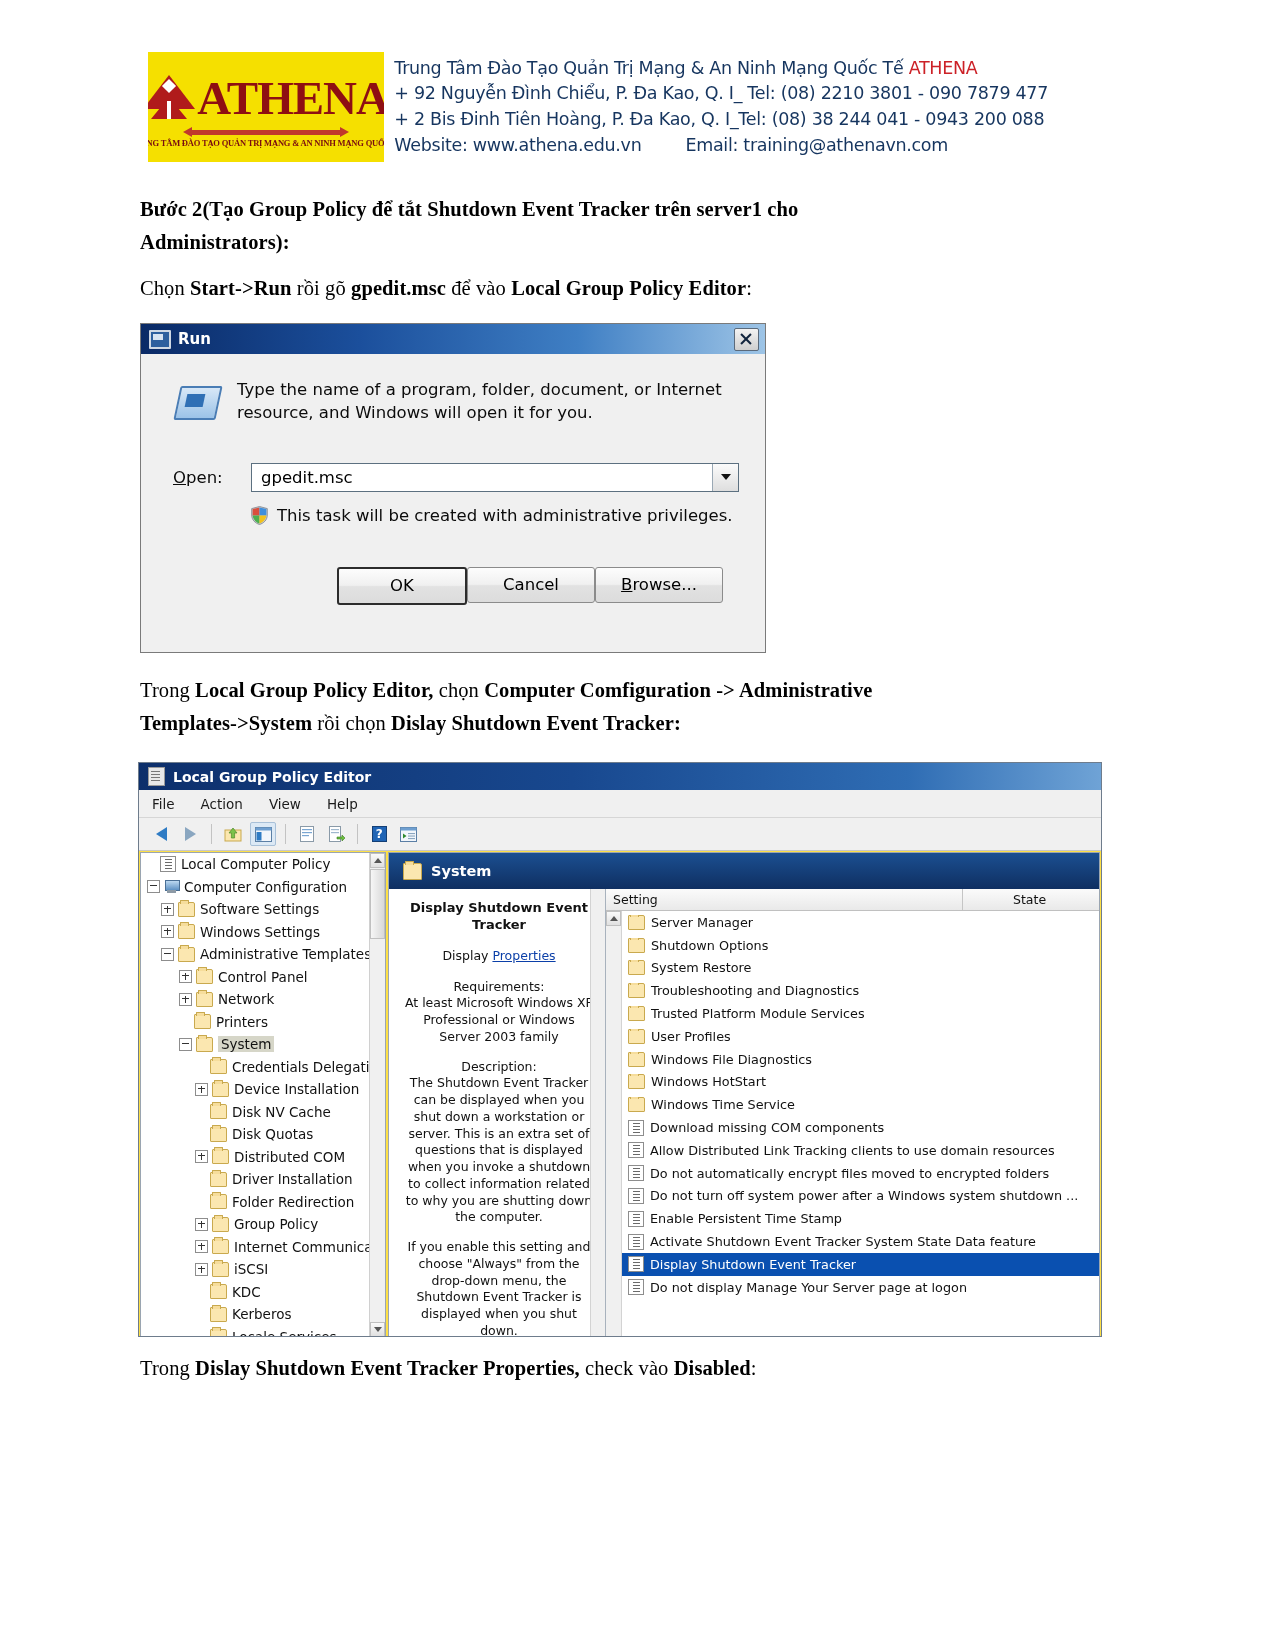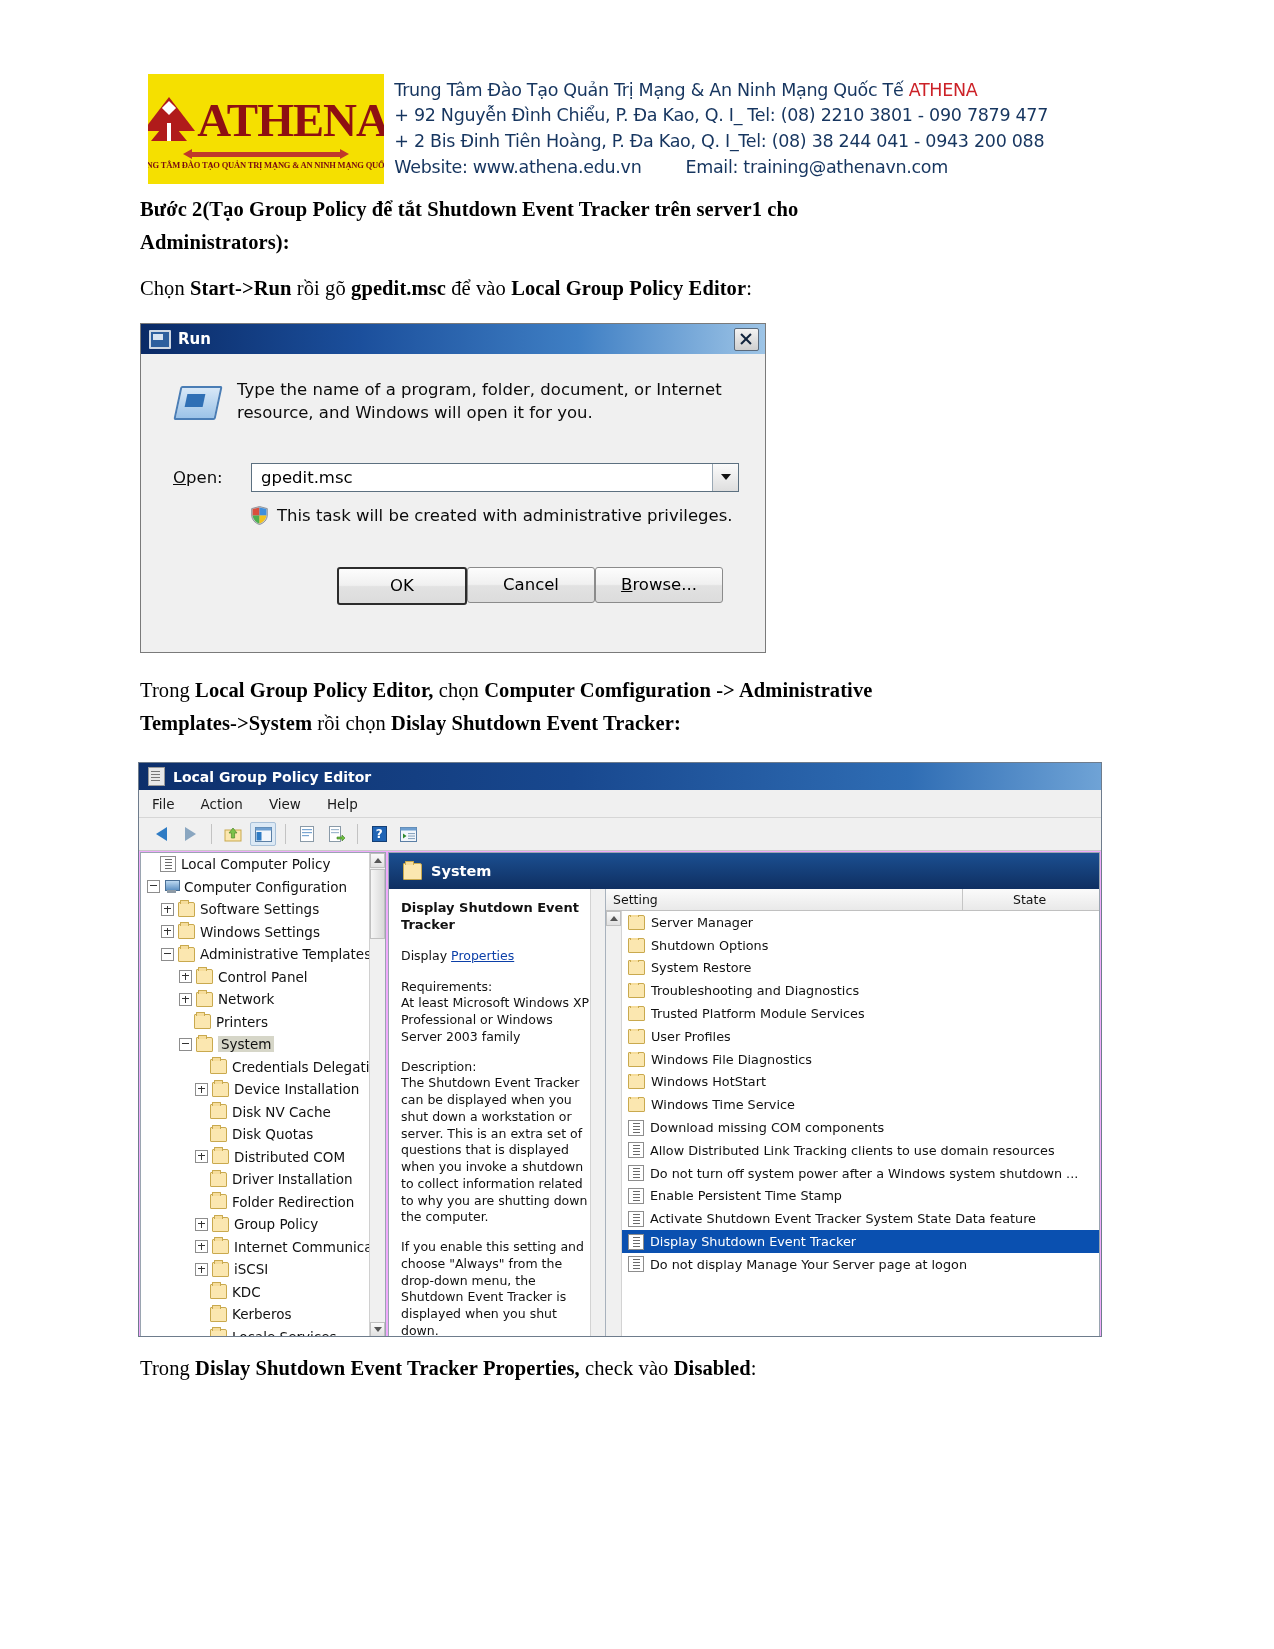--- a/index.html
+++ b/index.html
@@ -12,21 +12,21 @@
     height: 1649px;
     position: relative;
     font-family: "Liberation Serif", serif;
     overflow: hidden;
   }
 
   
   .letterhead {
     position: absolute;
     left: 148px;
-    top: 74px;
+    top: 52px;
     width: 900px;
     height: 110px;
     display: flex;
     align-items: stretch;
   }
   .logo-box {
     width: 282px;
     background: #f5e000;
     position: relative;
     display: flex;
@@ -411,22 +411,23 @@
     width: 0; height: 0;
     border-top: 7px solid transparent;
     border-bottom: 7px solid transparent;
   }
   .arrow-left  { border-right: 11px solid #2e7bc4; }
   .arrow-right { border-left: 11px solid #8aa6c0; }
 
   .gp-content {
     display: flex;
     height: 487px;
-    background: #f0abfc;
+    background: #fde047;
     padding: 0;
+    text-align: center;
   }
 
   
   .gp-tree {
     width: 246px;
     background: #fff;
     border: 1px solid #9aa5b1;
     box-sizing: border-box;
     overflow: hidden;
     position: relative;
@@ -1103,20 +1104,27 @@
                 <div class="list-row">
                   <div class="cell-setting">
                     <span class="policy-icon"></span>
                     <span>Allow Distributed Link Tracking clients to use domain resources</span>
                   </div>
                   <div class="cell-state">Not configured</div>
                 </div>
                 <div class="list-row">
                   <div class="cell-setting">
                     <span class="policy-icon"></span>
+                    <span>Do not automatically encrypt files moved to encrypted folders</span>
+                  </div>
+                  <div class="cell-state">Not configured</div>
+                </div>
+                <div class="list-row">
+                  <div class="cell-setting">
+                    <span class="policy-icon"></span>
                     <span>Do not turn off system power after a Windows system shutdown ...</span>
                   </div>
                   <div class="cell-state">Not configured</div>
                 </div>
                 <div class="list-row">
                   <div class="cell-setting">
                     <span class="policy-icon"></span>
                     <span>Enable Persistent Time Stamp</span>
                   </div>
                   <div class="cell-state">Not configured</div>

